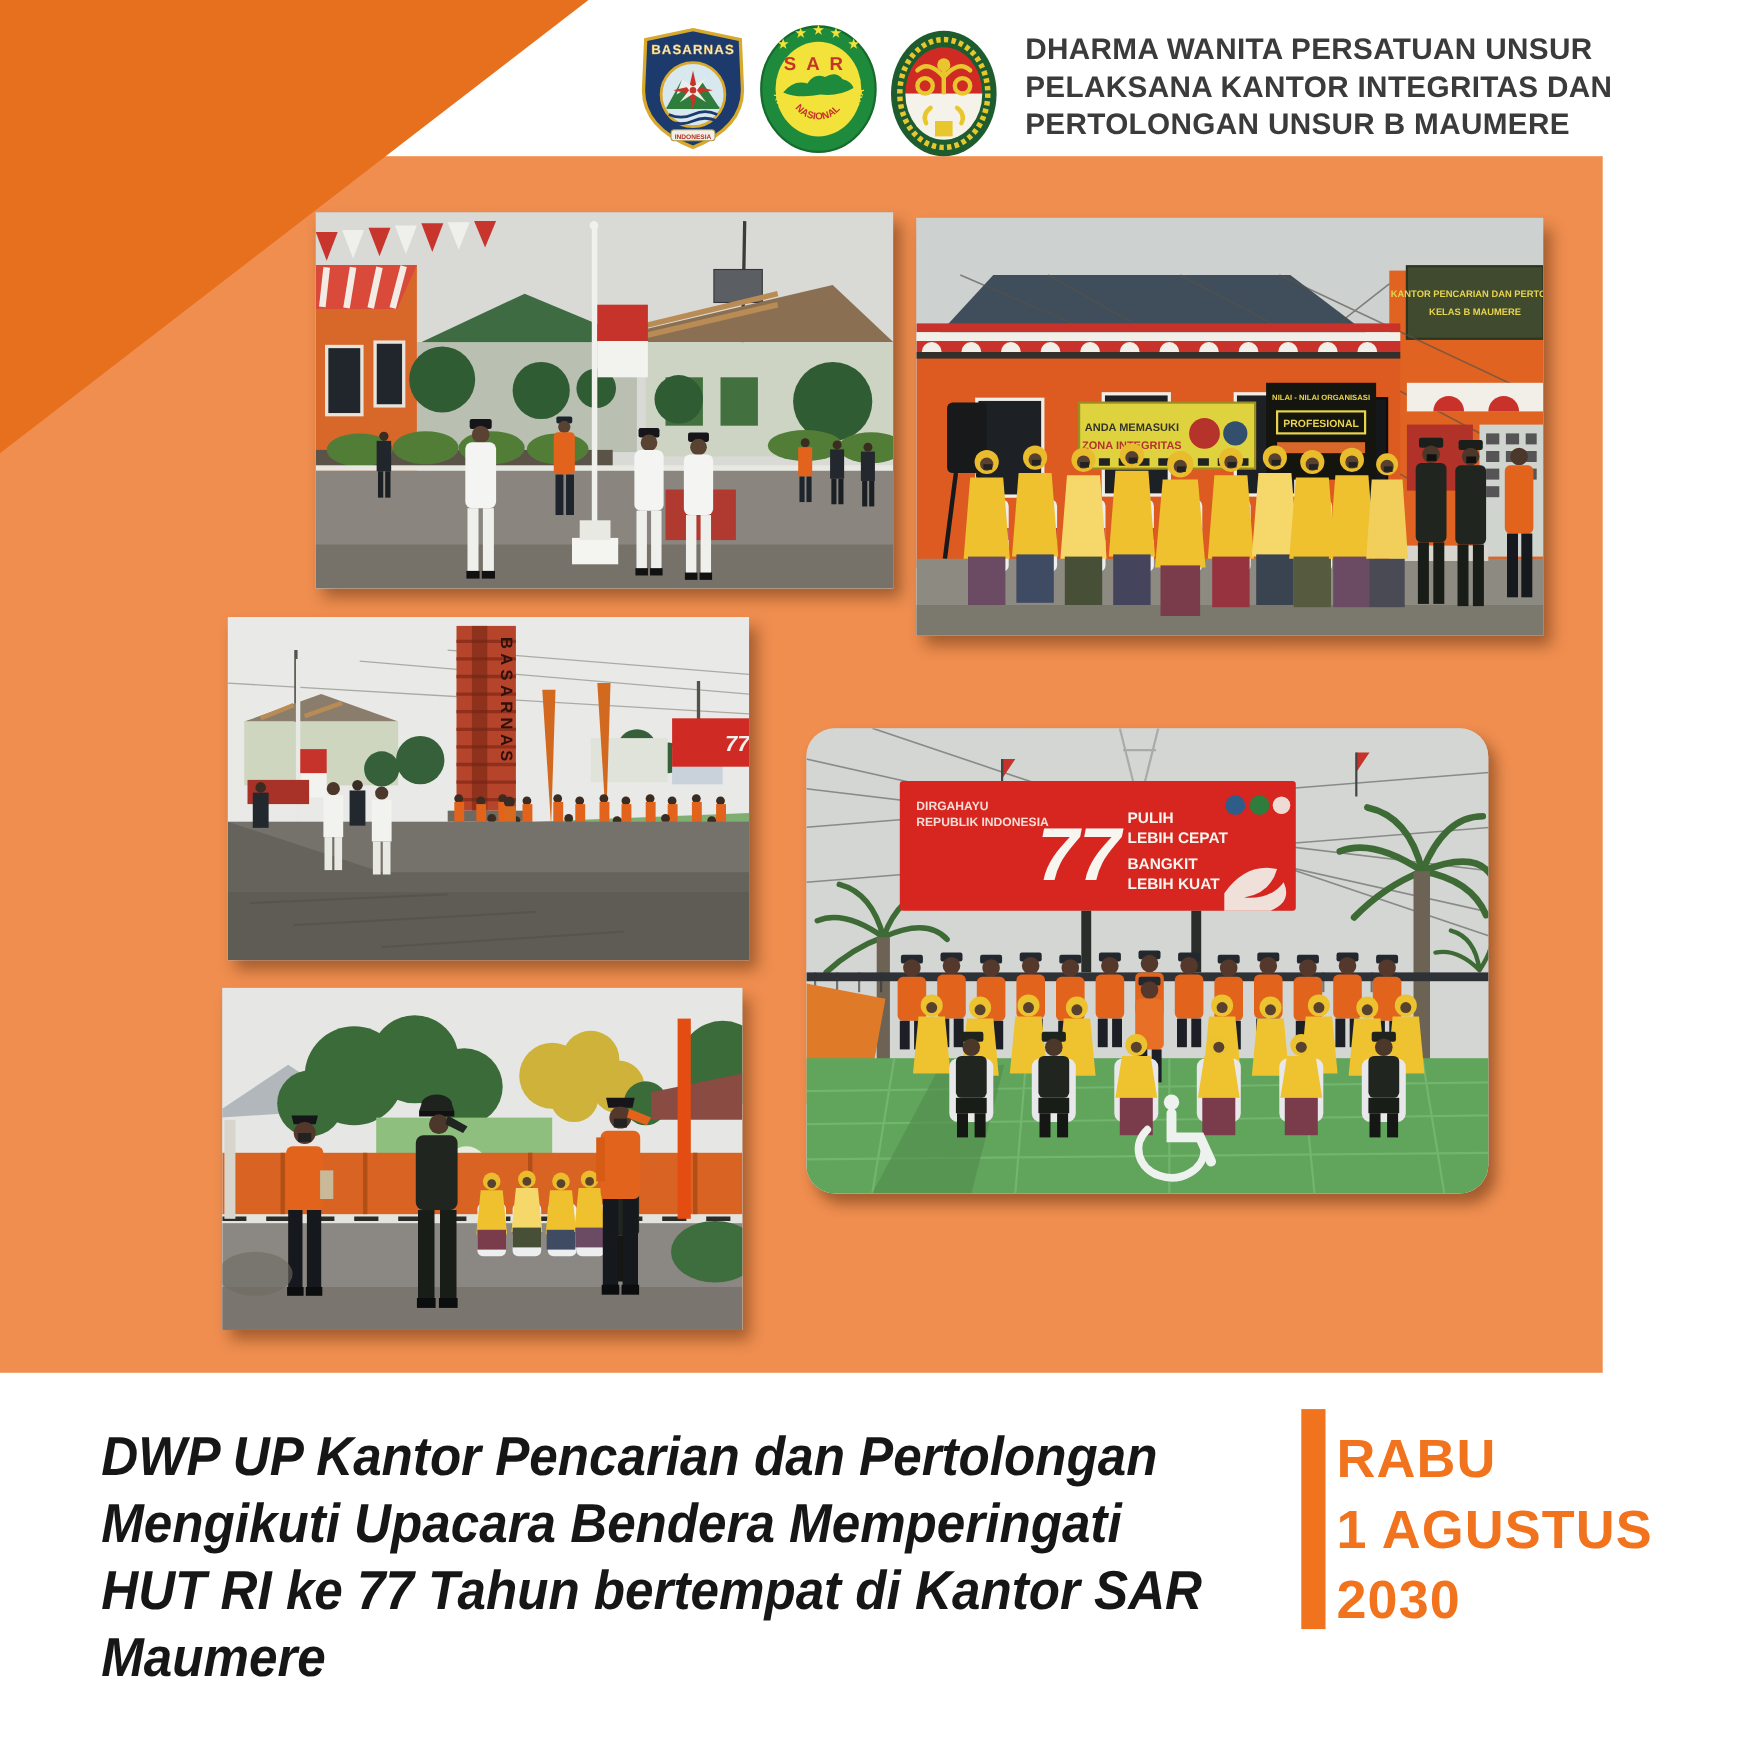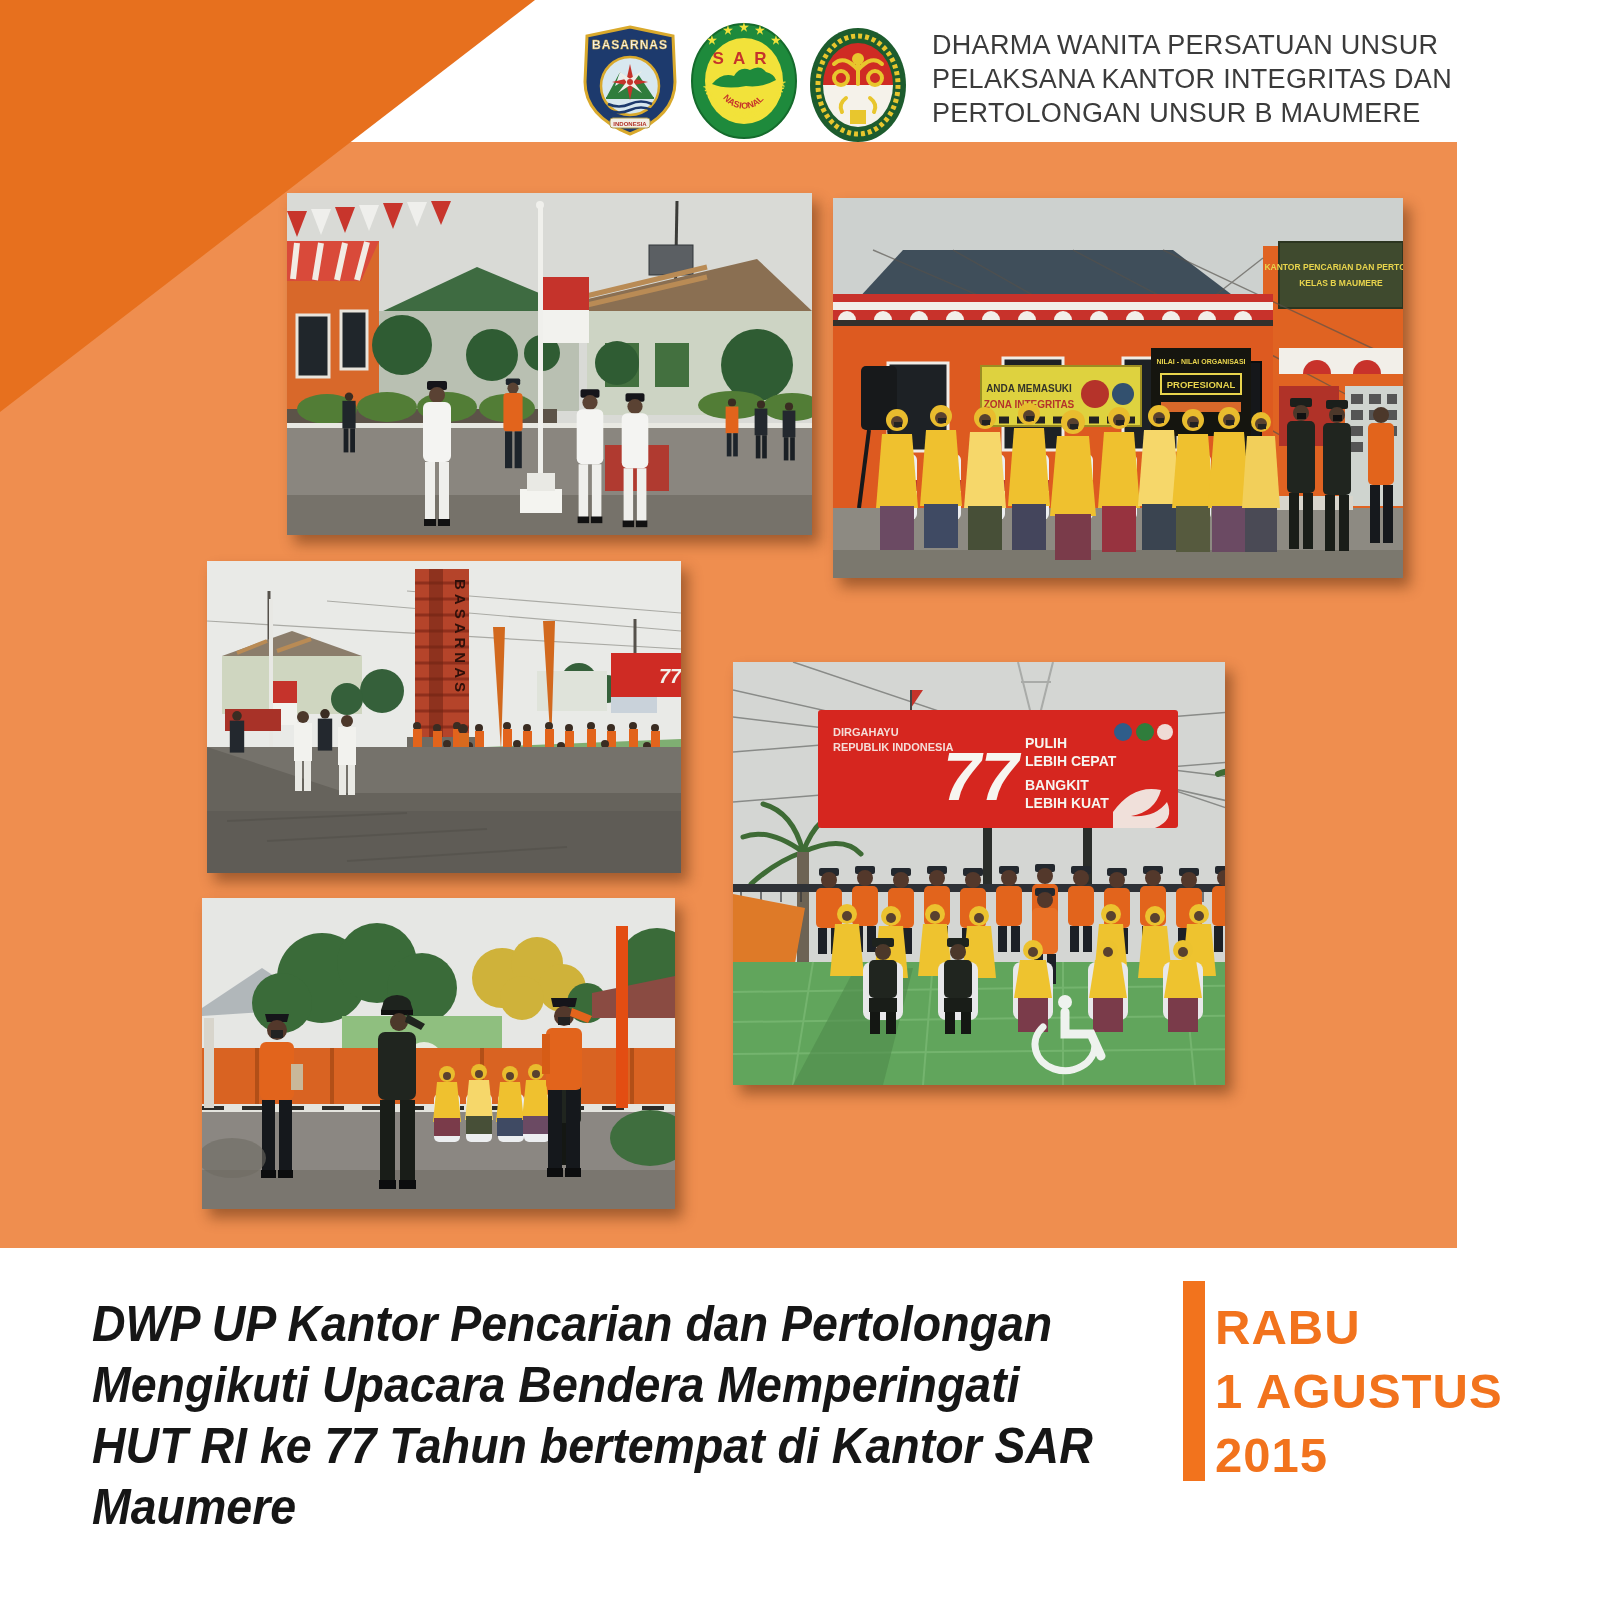--- a/index.html
+++ b/index.html
@@ -4,21 +4,21 @@
 <style>
   html,body{margin:0;padding:0;background:#888;}
   .canvas{position:relative;width:1600px;height:1600px;background:#ffffff;overflow:hidden;
           font-family:"Liberation Sans",sans-serif;}
   .orange-panel{position:absolute;left:0;top:142px;width:1457px;height:1106px;background:#EF8E4F;}
   .corner-triangle{position:absolute;left:0;top:0;width:535px;height:412px;background:#E7701E;
           clip-path:polygon(0 0,100% 0,0 100%);}
   .header-band{position:absolute;left:0;top:0;width:1600px;height:142px;background:#ffffff;}
   .logo{position:absolute;top:24px;}
   .logo svg{display:block;}
-  .header-title{position:absolute;left:932px;top:28px;font-weight:normal;color:#3b3b3b;
+  .header-title{position:absolute;left:932px;top:28px;font-weight:bold;color:#3b3b3b;
           font-size:27px;line-height:34px;letter-spacing:.3px;}
   .photo{position:absolute;overflow:hidden;box-shadow:7px 9px 13px rgba(70,32,6,.45);background:#cfcfcb;}
   .photo svg{display:block;}
   .caption{position:absolute;left:92px;top:1294px;width:1050px;color:#161616;
           font-weight:bold;font-style:italic;font-size:50px;line-height:61px;
           transform:scaleX(.93);transform-origin:left top;white-space:nowrap;}
   .date-block{position:absolute;left:1183px;top:1279px;}
   .date-bar{position:absolute;left:0;top:2px;width:22px;height:200px;background:#F2731D;}
   .date-lines{position:absolute;left:32px;top:16px;color:#F2731D;font-weight:bold;
           font-size:49px;line-height:64px;letter-spacing:1px;white-space:nowrap;}
@@ -581,21 +581,21 @@
             <rect x="-9" y="12" width="18" height="40" fill="#23282e"></rect>
           </g>
         <g transform="translate(118,148) scale(.8)">
             <circle cx="0" cy="6" r="6" fill="#3a2c22"></circle>
             <rect x="-9" y="12" width="18" height="40" fill="#23282e"></rect>
           </g>
       </g>
     </svg>
   </div>
 
-  <div class="photo" style="left:733px;top:662px;width:492px;height:423px;">
+  <div class="photo" style="left:733px;top:662px;width:620px;height:423px;border-radius:26px;">
     <svg width="624" height="423" viewBox="0 0 624 423">
       <rect width="624" height="423" fill="#d4d6d3"></rect>
       <g stroke="#7c7e7b" stroke-width="1.5" opacity=".85">
         <line x1="0" y1="55" x2="624" y2="130"></line>
           <line x1="0" y1="90" x2="624" y2="40"></line>
         <line x1="0" y1="140" x2="624" y2="90"></line>
           <line x1="60" y1="0" x2="624" y2="190"></line>
         <line x1="0" y1="28" x2="624" y2="168"></line>
       </g>
       <g stroke="#a9aba8" stroke-width="2">
@@ -869,17 +869,17 @@
     <div>Mengikuti Upacara Bendera Memperingati</div>
     <div>HUT RI ke 77 Tahun bertempat di Kantor SAR</div>
     <div>Maumere</div>
   </div>
 
   <div class="date-block">
     <div class="date-bar"></div>
     <div class="date-lines">
       <div>RABU</div>
       <div>1 AGUSTUS</div>
-      <div>2015</div>
+      <div>2030</div>
     </div>
   </div>
 
 </div>
 
 </body></html>

